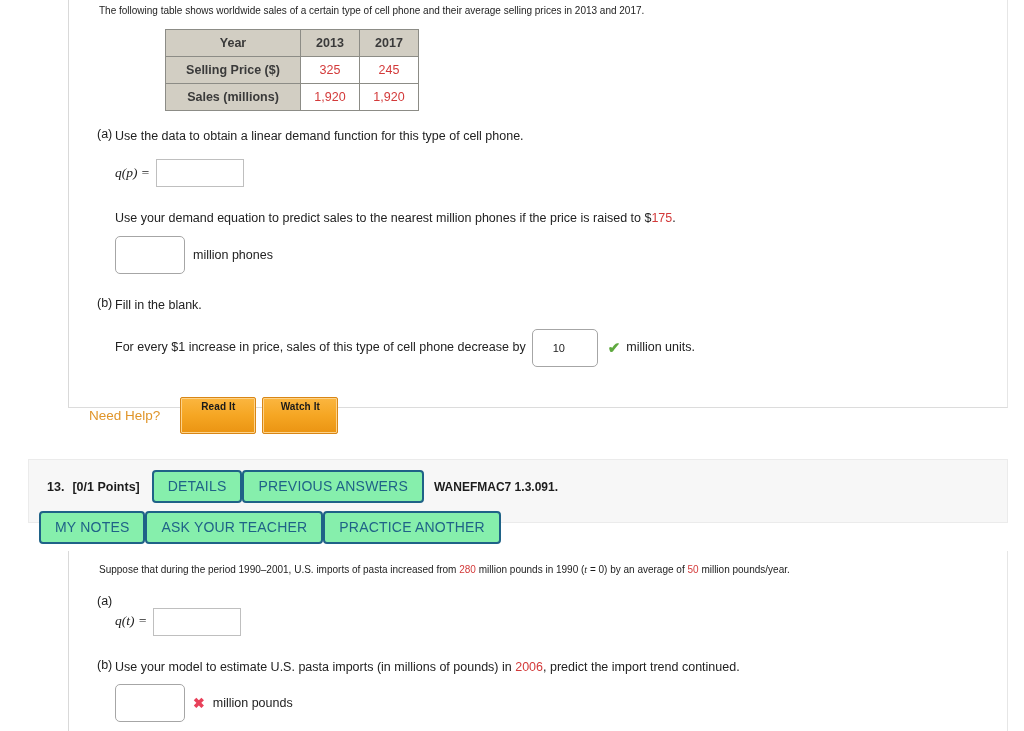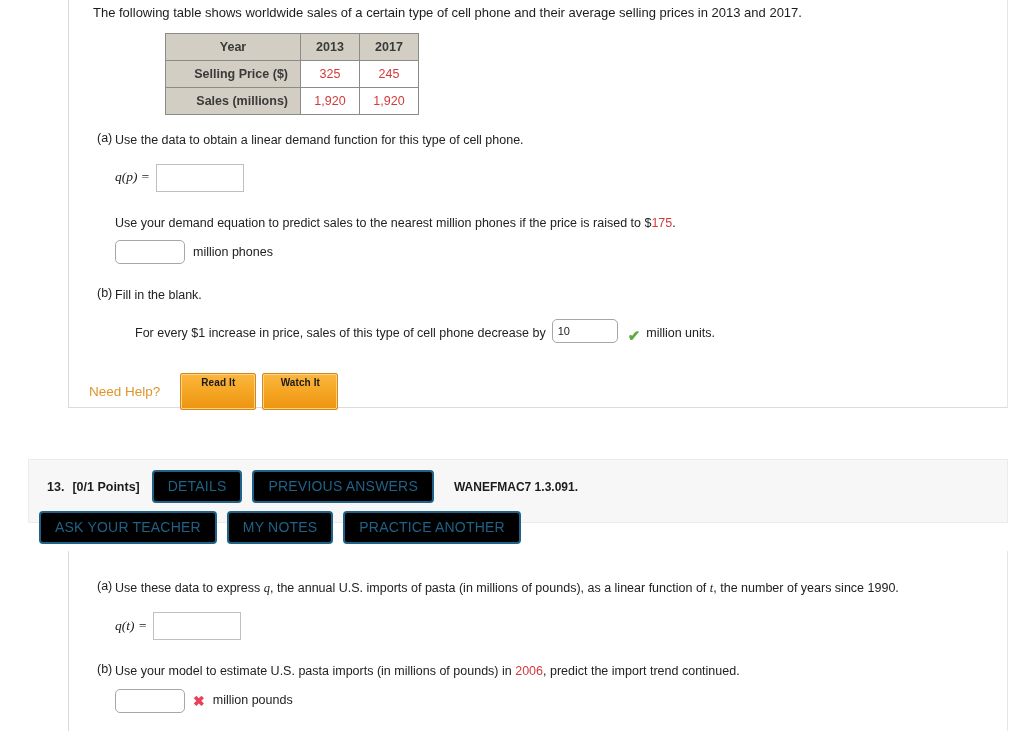--- a/index.html
+++ b/index.html
@@ -28,45 +28,45 @@
     box-sizing: border-box;
     background: #ffffff;
   }
   #panel-12 {
     top: -10px;
     height: 418px;
     padding: 14px 14px 0 14px;
   }
 
   .prompt-text {
-    font-size: 13px;
+    font-size: 10px;
     line-height: 1.45;
     color: #1c1c1c;
-    margin: 0 0 10px 10px;
+    margin: 0 0 10px 16px;
   }
 
   
   .data-table {
     border-collapse: collapse;
     margin: 6px 0 6px 82px;
     font-size: 12.5px;
   }
   .data-table td, .data-table th {
     border: 1px solid #8c8c86;
     padding: 6px 12px;
     text-align: center;
     font-weight: bold;
     color: #3a3a3a;
   }
   .data-table .hdr-cell {
     background: #d2cec3;
   }
   .data-table .rowlabel {
     background: #d2cec3;
-    text-align: right;
+    text-align: center;
     min-width: 110px;
   }
   .data-table .val-cell {
     background: #ffffff;
     color: #d33a3a;
     font-weight: normal;
     min-width: 34px;
   }
 
   
@@ -108,29 +108,29 @@
     height: 28px;
     border: 1px solid #bfbfbf;
     background: #ffffff;
     box-sizing: border-box;
   }
   .math-box.wide { width: 88px; }
 
   
   .num-box {
     width: 70px;
-    height: 24px;
+    height: 38px;
     border: 1px solid #a6a6a6;
     border-radius: 5px;
     background: #ffffff;
     box-sizing: border-box;
     font-family: "Liberation Sans", sans-serif;
     font-size: 11px;
     color: #222;
-    padding: 0 5px;
+    padding: 0 20px;
     outline: none;
   }
   .num-box.inline-box { width: 66px; }
 
   .unit-text {
     margin-left: 8px;
     font-size: 12.5px;
   }
   .mark-ok {
     color: #5fa93f;
@@ -144,25 +144,24 @@
     font-size: 14px;
     font-weight: bold;
     margin: 0 4px 0 8px;
     line-height: 1;
   }
   .red { color: #d33a3a; }
   .ital { font-style: italic; font-family: "Liberation Serif", serif; }
 
   .inline-fill {
     display: flex;
-    align-items: flex-end;
+    align-items: center;
     flex-wrap: wrap;
     margin-top: 14px;
     font-size: 12.5px;
-    margin-left: 20px;
   }
   .inline-fill .num-box { margin: 0 0 0 6px; }
 
   
   .need-help-row {
     display: flex;
     align-items: center;
     margin: 30px 0 0 6px;
   }
   .need-help-label {
@@ -217,25 +216,24 @@
     font-weight: bold;
     font-size: 12.5px;
     color: #1c1c1c;
     margin-right: 12px;
     white-space: nowrap;
   }
   .pill-btn {
     display: inline-block;
     border: 2px solid #1f6287;
     border-radius: 4px;
-    background: #000000;
+    background: #86efac;
     color: #1f6287;
     font-size: 14px;
     padding: 6px 14px 7px 14px;
-    margin-right: 10px;
     cursor: pointer;
     white-space: nowrap;
     letter-spacing: 0.2px;
   }
   .q-code {
     font-weight: bold;
     font-size: 12px;
     color: #1c1c1c;
     margin-left: 10px;
     white-space: nowrap;
@@ -319,37 +317,39 @@
 
 <div class="q-header" id="header-13">
   <div class="hdr-line">
     <span class="q-number">13.</span>
     <span class="q-points">[0/1 Points]</span>
     <span class="pill-btn">DETAILS</span>
     <span class="pill-btn">PREVIOUS ANSWERS</span>
     <span class="q-code">WANEFMAC7 1.3.091.</span>
   </div>
   <div class="hdr-line second">
+    <span class="pill-btn">MY NOTES</span>
     <span class="pill-btn">ASK YOUR TEACHER</span>
-    <span class="pill-btn">MY NOTES</span>
     <span class="pill-btn">PRACTICE ANOTHER</span>
   </div>
 </div>
 
 <div class="q-body-panel" id="panel-13">
 
+  <div class="prompt-text">
+    <span>Suppose that during the period 1990–2001, U.S. imports of pasta increased from</span>
+    <span class="red">280</span>
+    <span>million pounds in 1990 (</span><span class="ital">t</span><span> = 0) by an average of</span>
+    <span class="red">50</span>
+    <span>million pounds/year.</span>
+  </div>
 
   <div class="part">
     <div class="part-letter">(a)</div>
     <div class="part-content">
-      <div class="sub-line">
-        <span>Use these data to express</span>
-        <span class="ital">q</span><span>, the annual U.S. imports of pasta (in millions of pounds), as a linear function of</span>
-        <span class="ital">t</span><span>, the number of years since 1990.</span>
-      </div>
 
       <div class="answer-row">
         <span class="fn-label"><span class="ital">q</span>(<span class="ital">t</span>) =</span>
         <div class="math-box wide"></div>
       </div>
     </div>
   </div>
 
   <div class="part" style="margin-top:22px;">
     <div class="part-letter">(b)</div>

